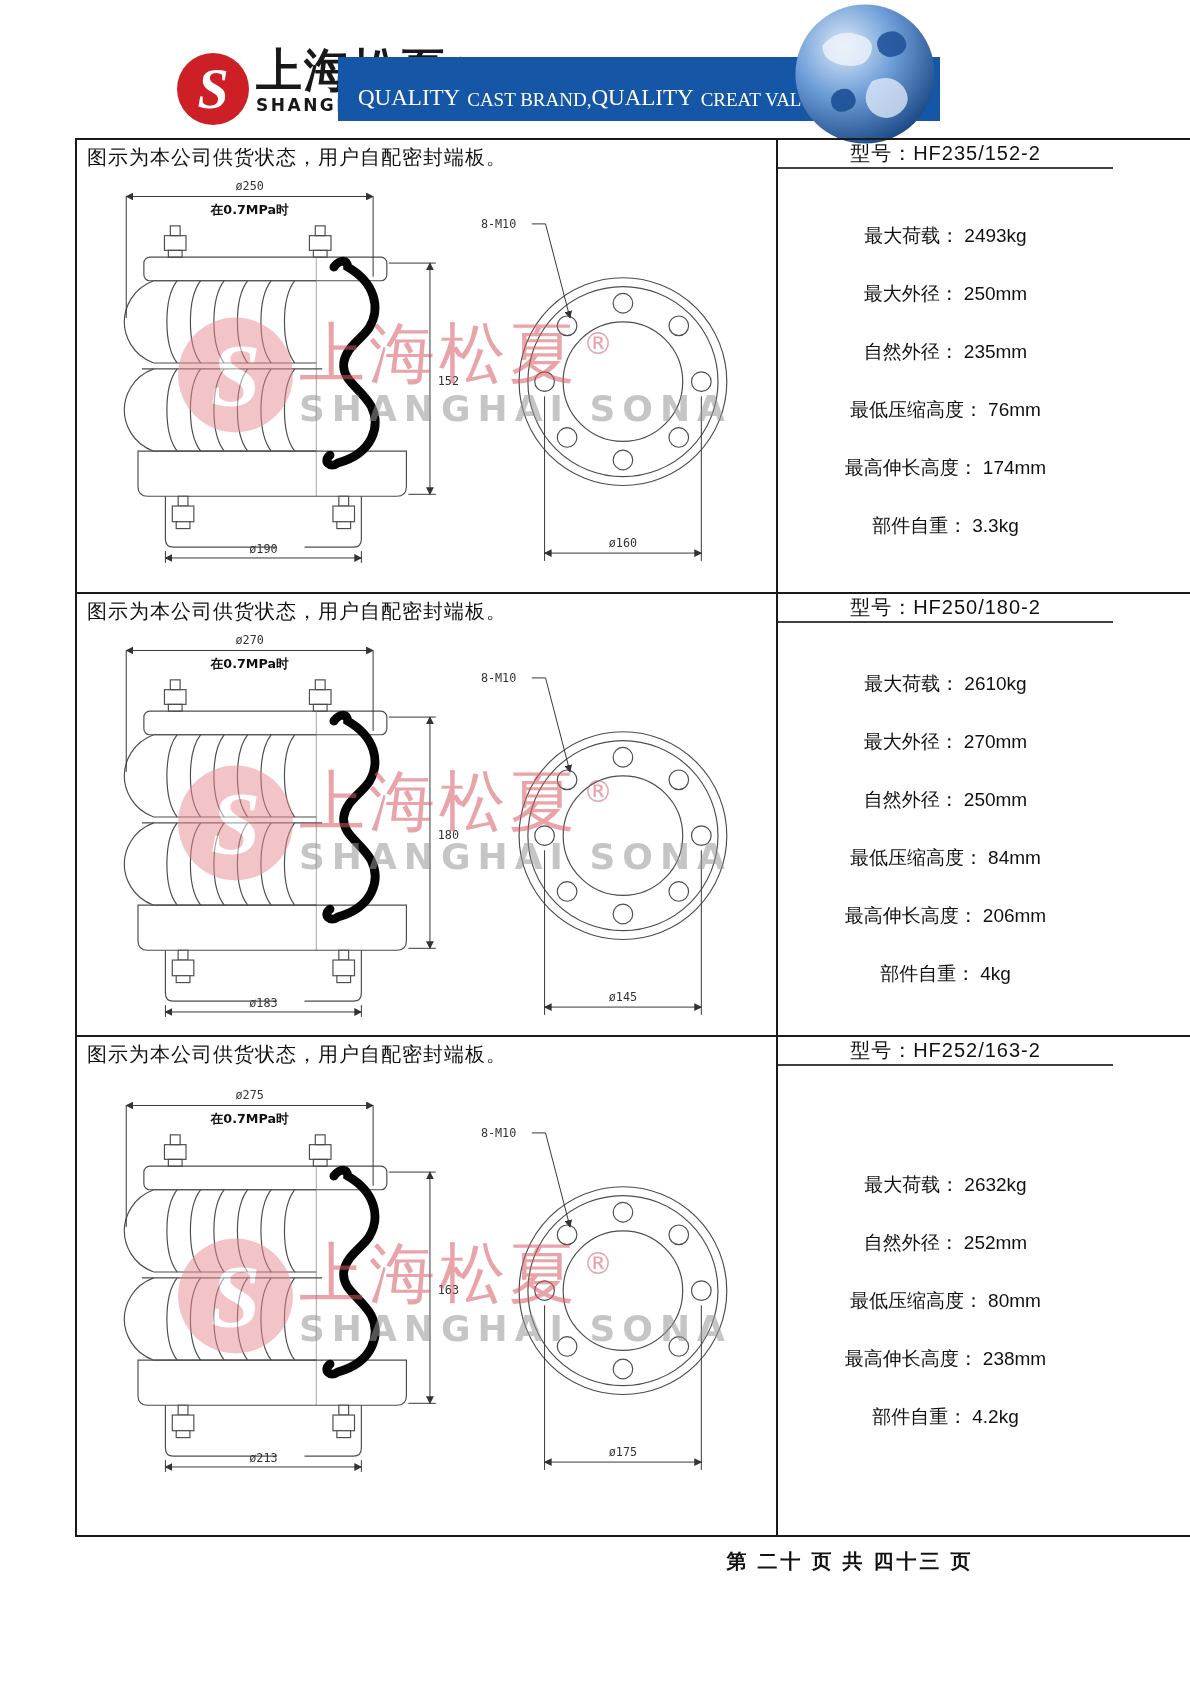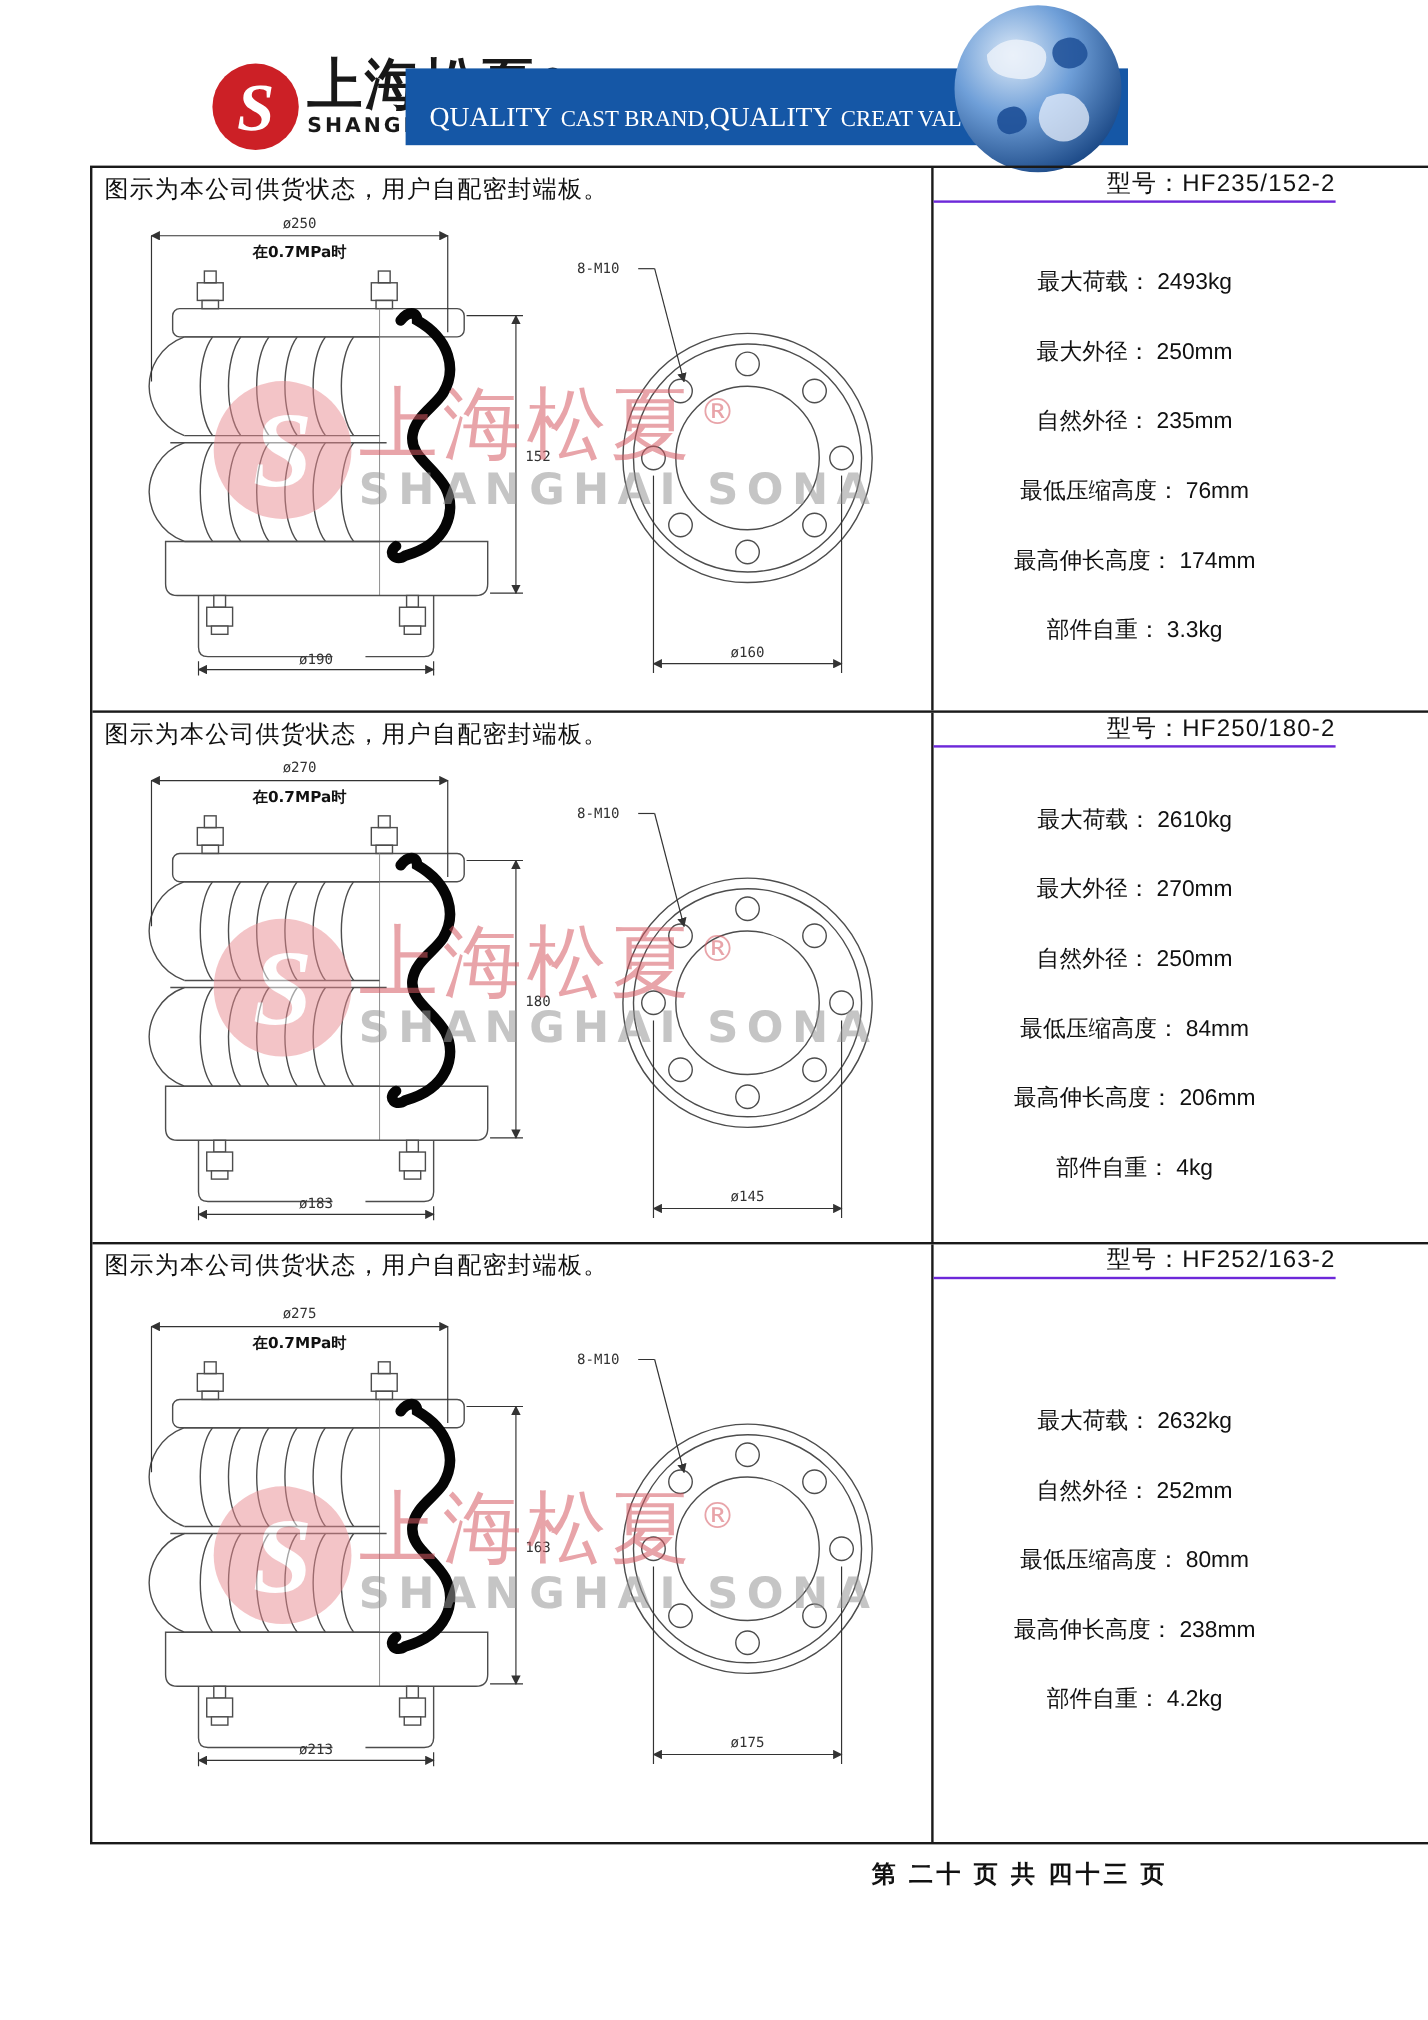--- a/index.html
+++ b/index.html
@@ -25,22 +25,22 @@
   
   .sheet{position:absolute;left:75px;top:138px;width:1172px;border:2px solid #1a1a1a;box-sizing:border-box;}
   .sec{position:relative;display:flex;box-sizing:border-box;}
   .sec.s1{height:454px;border-bottom:2px solid #1a1a1a;}
   .sec.s2{height:443px;border-bottom:2px solid #1a1a1a;}
   .sec.s3{height:498px;}
   .sec-left{position:relative;width:699px;box-sizing:border-box;}
   .sec-note{font-size:20px;padding:4px 0 0 10px;letter-spacing:1px;}
   svg.draw{position:relative;z-index:1;display:block;margin-left:12px;width:676px;}
   .sec-right{width:337px;border-left:2px solid #1a1a1a;box-sizing:border-box;display:flex;flex-direction:column;}
-  .model-cell{height:29px;border-bottom:2px solid #6d28d9;box-sizing:border-box;
-              text-align:right;font-size:20px;line-height:27px;letter-spacing:1px;}
+  .model-cell{height:29px;border-bottom:2px solid #404040;box-sizing:border-box;
+              text-align:center;font-size:20px;line-height:27px;letter-spacing:1px;}
   .model-cell .num{font-family:"Liberation Sans","DejaVu Sans",sans-serif;}
   .specs{flex:1;display:flex;flex-direction:column;justify-content:center;text-align:center;
          font-size:19px;line-height:30px;gap:28px;}
   .spec-line .v{font-family:"Liberation Sans","DejaVu Sans",sans-serif;margin-left:5px;}
   
   .wm{position:absolute;left:54%;top:52%;transform:translate(-50%,-50%);z-index:2;
       display:flex;align-items:center;pointer-events:none;white-space:nowrap;}
   .wm-mark{width:118px;height:118px;opacity:0.5;margin-right:4px;}
   .wm-cn{font-family:"DejaVu Sans","Liberation Sans",sans-serif;font-weight:normal;font-size:66px;
          line-height:64px;color:rgba(214,90,98,0.55);letter-spacing:4px;}

